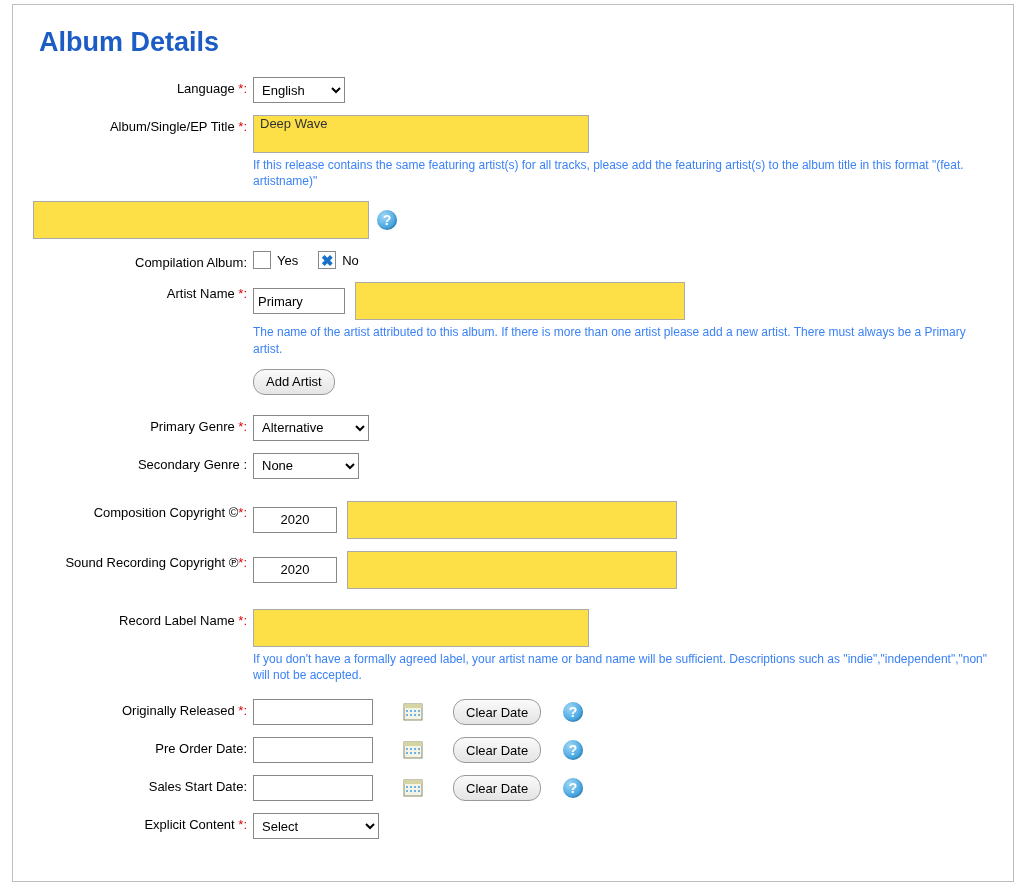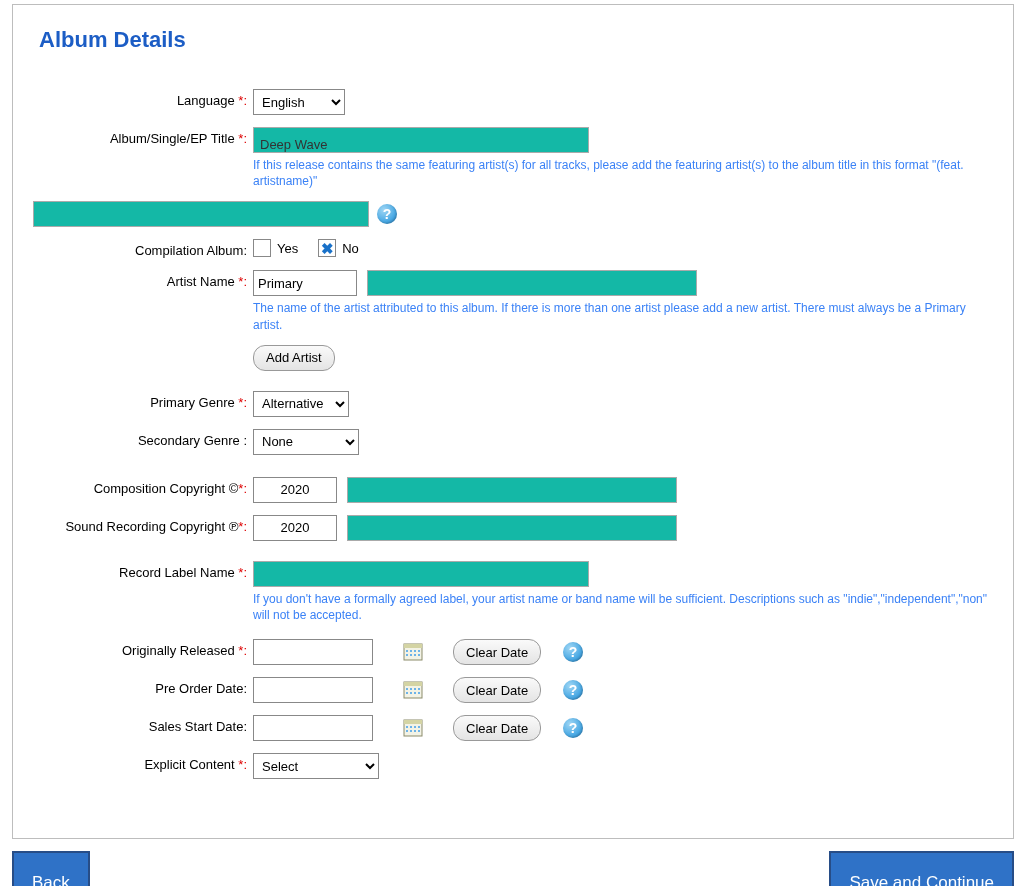--- a/index.html
+++ b/index.html
@@ -12,23 +12,23 @@
     color: #000;
   }
   .container {
     margin: 4px 10px 4px 12px;
     border: 1px solid #bdbdbd;
     padding: 18px 20px 30px 20px;
     min-height: 835px;
   }
   .page-title {
     color: #1c5dc5;
-    font-size: 22px;
+    font-size: 27px;
     font-weight: bold;
-    margin: 4px 0 36px 6px;
+    margin: 4px 0 19px 6px;
   }
   .form-row {
     display: flex;
     align-items: flex-start;
     margin-bottom: 12px;
   }
   .label-col {
     width: 220px;
     min-width: 220px;
     text-align: right;
@@ -45,25 +45,25 @@
   .inline { display: flex; align-items: center; flex-wrap: wrap; }
   select, input[type=text] {
     font-family: Arial, Helvetica, sans-serif;
     font-size: 13px;
     padding: 3px 4px;
     border: 1px solid #888;
     background: #fff;
     height: 26px;
   }
   .readonly-box {
-    background: #14b8a6;
+    background: #fde047;
     border: 1px solid #aaa;
-    height: 26px;
+    height: 38px;
     display: inline-flex;
-    align-items: flex-end;
+    align-items: flex-start;
     padding: 0 6px;
     color: #333;
   }
   .help-text {
     color: #3b82f6;
     font-size: 12px;
     margin-top: 4px;
     max-width: 740px;
     line-height: 1.35;
   }
@@ -185,41 +185,41 @@
         <span class="checkbox checked"></span>
         <span class="option-label">No</span>
       </div>
     </div>
   </div>
 
   <div class="form-row" style="margin-top:8px">
     <div class="label-col"><span>Artist Name </span><span class="req">*:</span></div>
     <div class="field-col">
       <div class="inline">
-        <input type="text" style="width: 104px;" value="Primary">
+        <input type="text" style="width: 92px;" value="Primary">
         <div class="readonly-box" style="width:330px;margin-left:10px"></div>
       </div>
       <div class="help-text">The name of the artist attributed to this album. If there is more than one artist please add a new artist. There must always be a Primary artist.</div>
     </div>
   </div>
 
   <div class="form-row" style="margin-top:12px;margin-bottom:20px">
     <div class="label-col"></div>
     <div class="field-col">
       <div class="inline">
         <button class="btn">Add Artist</button>
       </div>
     </div>
   </div>
 
   <div class="form-row">
     <div class="label-col"><span>Primary Genre </span><span class="req">*:</span></div>
     <div class="field-col">
       <div class="inline">
-        <select style="width:96px"><option>Alternative</option></select>
+        <select style="width:116px"><option>Alternative</option></select>
       </div>
     </div>
   </div>
 
   <div class="form-row" style="margin-top:12px">
     <div class="label-col">Secondary Genre :</div>
     <div class="field-col">
       <div class="inline">
         <select style="width:106px"><option>None</option></select>
       </div>

